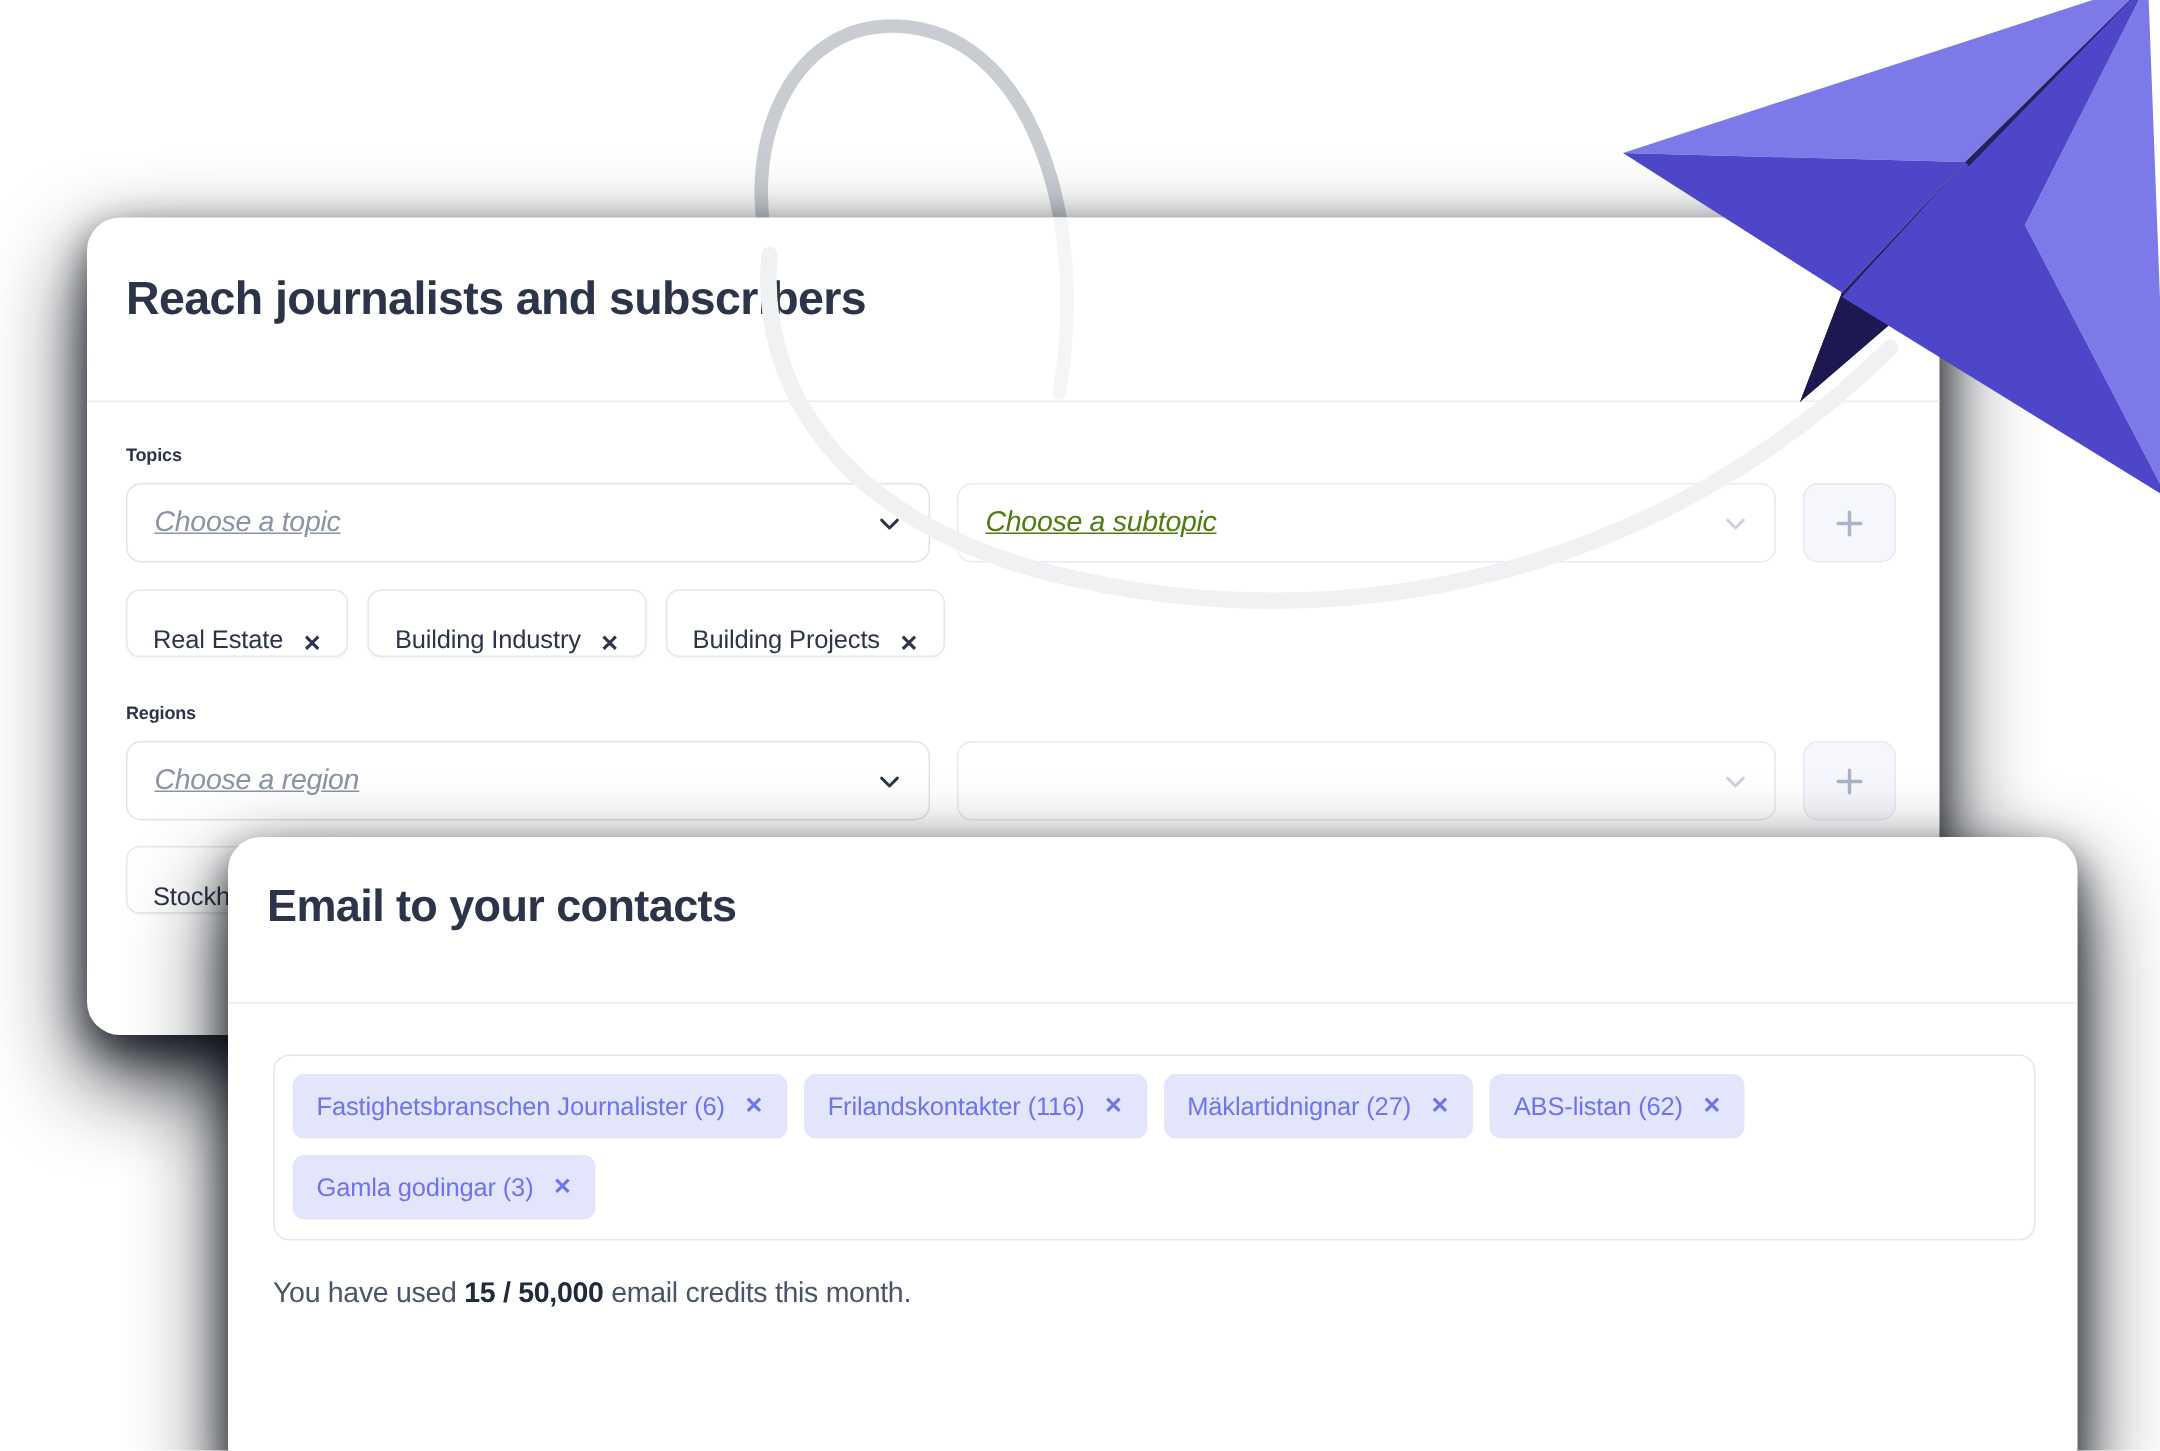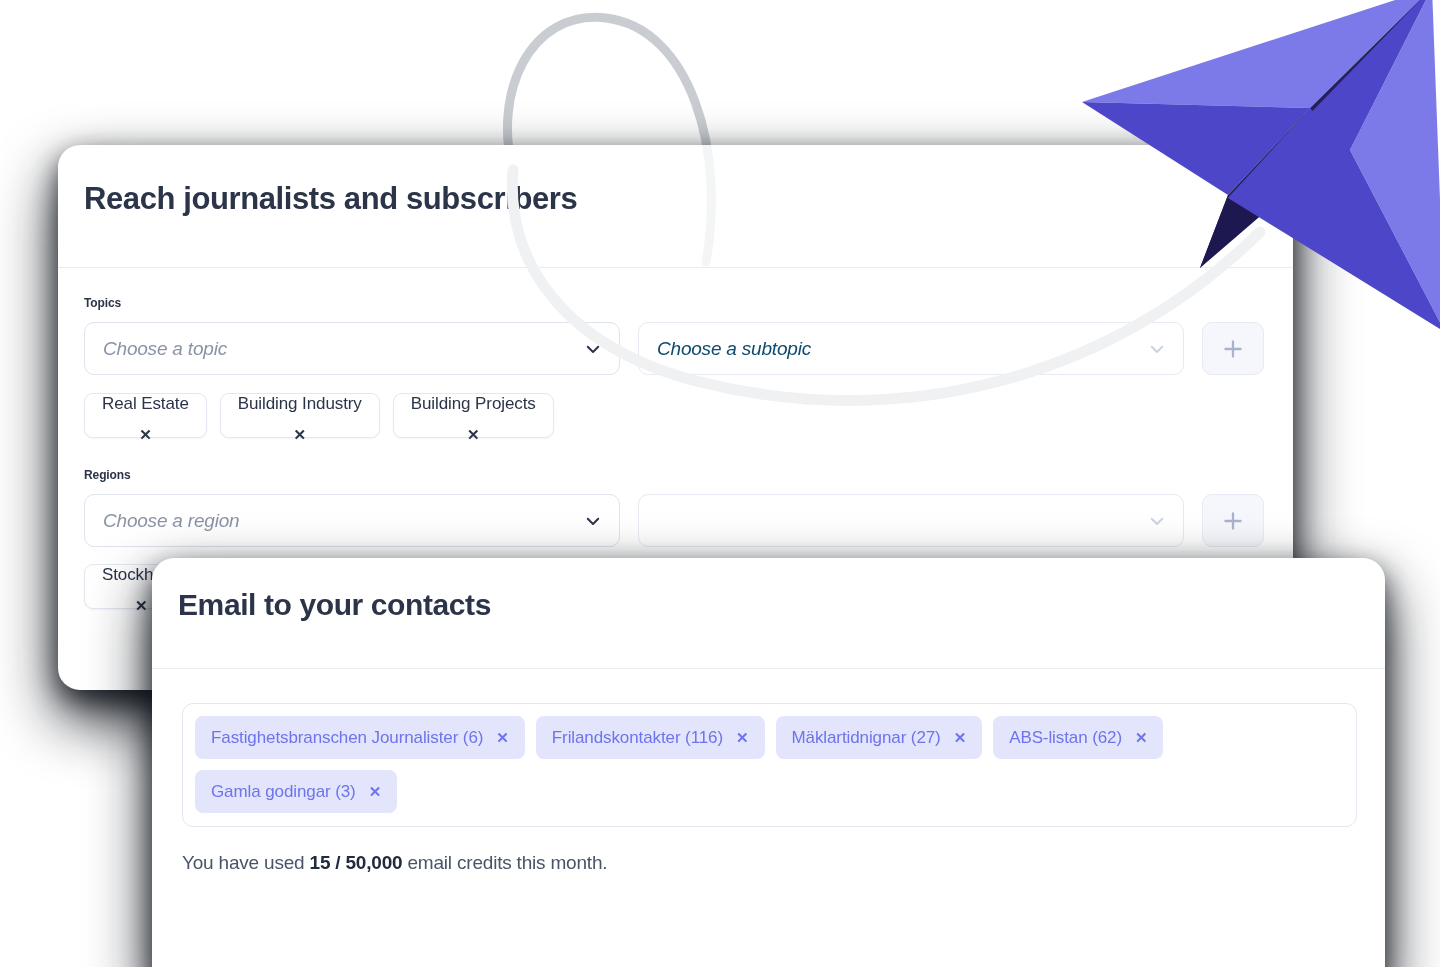--- a/index.html
+++ b/index.html
@@ -73,23 +73,24 @@
     display: flex;
     align-items: center;
     padding: 0 18px;
     flex: 0 0 auto;
   }
   .select .ph {
     font-size: 19px;
     font-style: italic;
     color: #8b93a7;
     letter-spacing: -.2px;
+    text-decoration: underline;
   }
   .select.disabled { border-color: #e7eaf2; }
-  .select.disabled .ph { color: #0c4a6e; }
+  .select.disabled .ph { color: #4d7c0f; }
   .select .chev {
     position: absolute; right: 17px; top: 50%;
     transform: translateY(-50%);
     width: 18px; height: 18px;
   }
   .select.w-topic   { width: 536px; }
   .select.w-subtop  { width: 546px; }
 
   .add-btn {
     width: 62px; height: 53px;
@@ -100,28 +101,27 @@
     flex: 0 0 auto;
   }
 
   .tag-row { display: flex; gap: 13px; margin-top: 18px; flex-wrap: wrap; }
   .tag {
     height: 45px;
     border: 1px solid #e3e7ef;
     border-radius: 9px;
     background: #fff;
     display: inline-flex;
-    align-items: center;
+    align-items: flex-end;
     gap: 13px;
     padding: 0 17px;
     font-size: 17px;
     color: #2b3448;
     letter-spacing: -.1px;
     box-shadow: 0 1px 2px rgba(20,30,60,.05);
-    flex-direction: column;
   }
   .tag .x { font-size: 15px; font-weight: 700; color: #2b3448; line-height: 1; }
 
   
   .chips-box {
     border: 1px solid #e3e7ef;
     border-radius: 11px;
     padding: 12px 12px 13px 12px;
     display: flex;
     flex-wrap: wrap;

